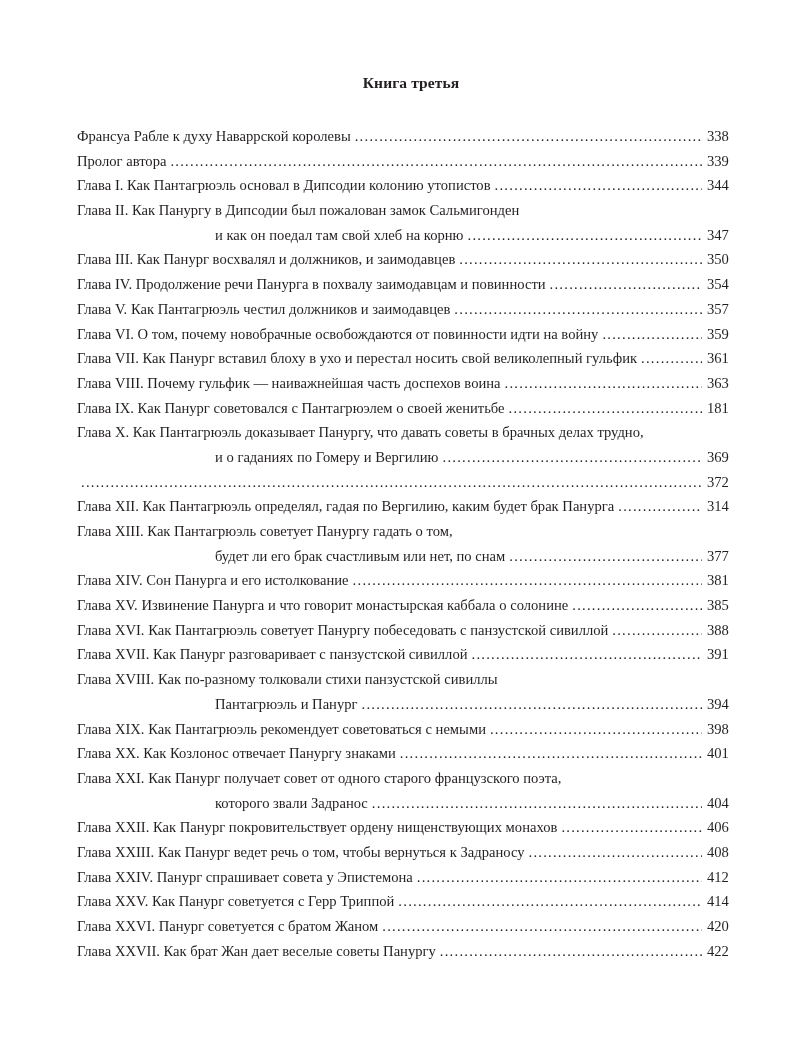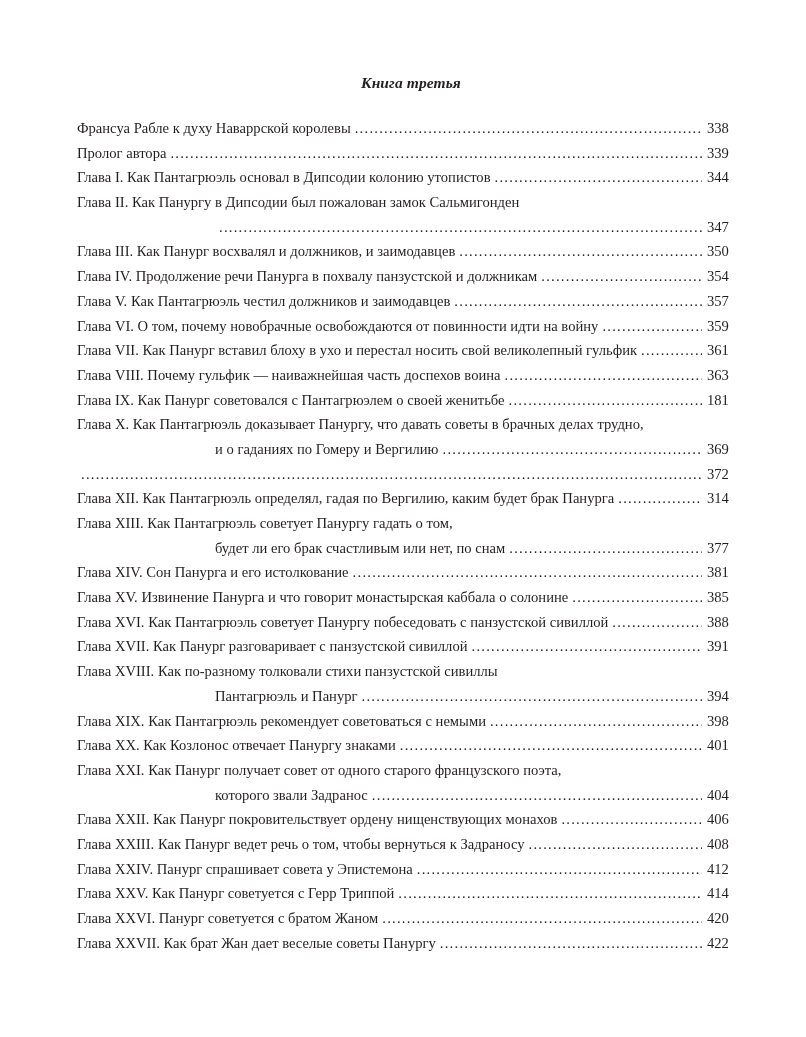--- a/index.html
+++ b/index.html
@@ -3,24 +3,24 @@
 <meta charset="utf-8">
 <style>
   html, body { margin: 0; padding: 0; background: #ffffff; }
   body {
     width: 806px; height: 1037px; position: relative; overflow: hidden;
     font-family: "Liberation Serif", "DejaVu Serif", serif;
     color: #231f20;
   }
   .page-title {
     position: absolute; left: 16px; right: 0; top: 74px;
-    text-align: center; font-size: 15.5px; font-weight: bold; letter-spacing: 0.1px; font-style: italic;
+    text-align: center; font-size: 15.5px; font-weight: bold; letter-spacing: 0.1px;
   }
   .toc {
-    position: absolute; left: 77px; top: 116px; width: 654px;
+    position: absolute; left: 77px; top: 124px; width: 654px;
   }
   .row {
     height: 24.7px; line-height: 24.7px; font-size: 14.6px;
     display: flex; align-items: baseline; white-space: nowrap;
   }
   .row.cont { padding-left: 138px; }
   .row .text { flex: 0 0 auto; }
   .row .leader {
     flex: 1 1 auto; overflow: hidden; margin: 0 5px 0 4px;
     letter-spacing: 2.6px; color: #231f20;
@@ -49,30 +49,31 @@
     </div>
     <div class="row">
       <span class="text">Глава I. Как Пантагрюэль основал в Дипсодии колонию утопистов</span>
       <span class="leader"></span>
       <span class="page">344</span>
     </div>
     <div class="row">
       <span class="text">Глава II. Как Панургу в Дипсодии был пожалован замок Сальмигонден</span>
     </div>
     <div class="row cont">
+      <span class="text">и как он поедал там свой хлеб на корню</span>
       <span class="leader"></span>
       <span class="page">347</span>
     </div>
     <div class="row">
       <span class="text">Глава III. Как Панург восхвалял и должников, и заимодавцев</span>
       <span class="leader"></span>
       <span class="page">350</span>
     </div>
     <div class="row">
-      <span class="text">Глава IV. Продолжение речи Панурга в похвалу панзустской и должникам</span>
+      <span class="text">Глава IV. Продолжение речи Панурга в похвалу заимодавцам и повинности</span>
       <span class="leader"></span>
       <span class="page">354</span>
     </div>
     <div class="row">
       <span class="text">Глава V. Как Пантагрюэль честил должников и заимодавцев</span>
       <span class="leader"></span>
       <span class="page">357</span>
     </div>
     <div class="row">
       <span class="text">Глава VI. О том, почему новобрачные освобождаются от повинности идти на войну</span>

